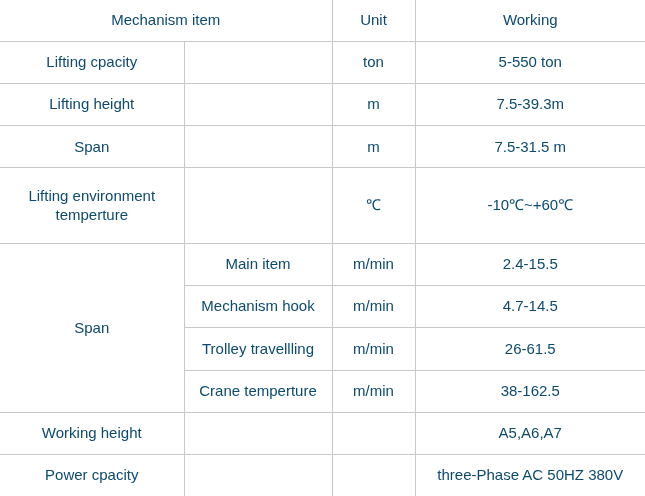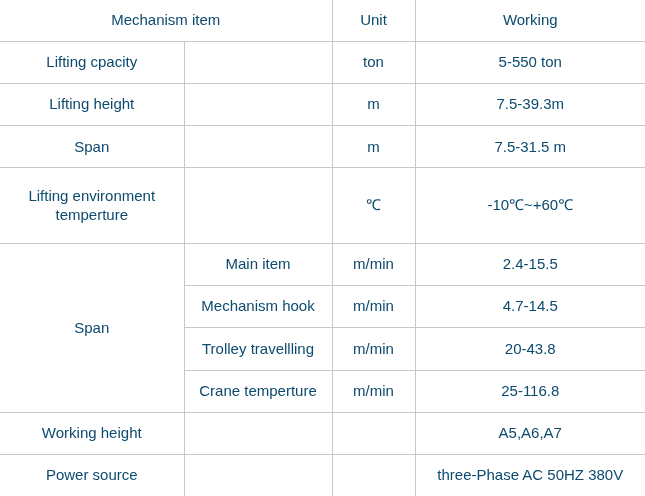--- a/index.html
+++ b/index.html
@@ -97,36 +97,36 @@
 
     <tr>
       <td>Mechanism hook</td>
       <td>m/min</td>
       <td>4.7-14.5</td>
     </tr>
 
     <tr>
       <td>Trolley travellling</td>
       <td>m/min</td>
-      <td>20-43.8</td>
+      <td>26-61.5</td>
     </tr>
 
     <tr>
       <td>Crane temperture</td>
       <td>m/min</td>
-      <td>25-116.8</td>
+      <td>38-162.5</td>
     </tr>
 
     <tr>
       <td>Working height</td>
       <td class="blank-cell"></td>
       <td></td>
       <td>A5,A6,A7</td>
     </tr>
 
     <tr>
-      <td>Power source</td>
+      <td>Power cpacity</td>
       <td class="blank-cell"></td>
       <td></td>
       <td>three-Phase AC 50HZ 380V</td>
     </tr>
   </tbody>
 </table>
 
 </body></html>

